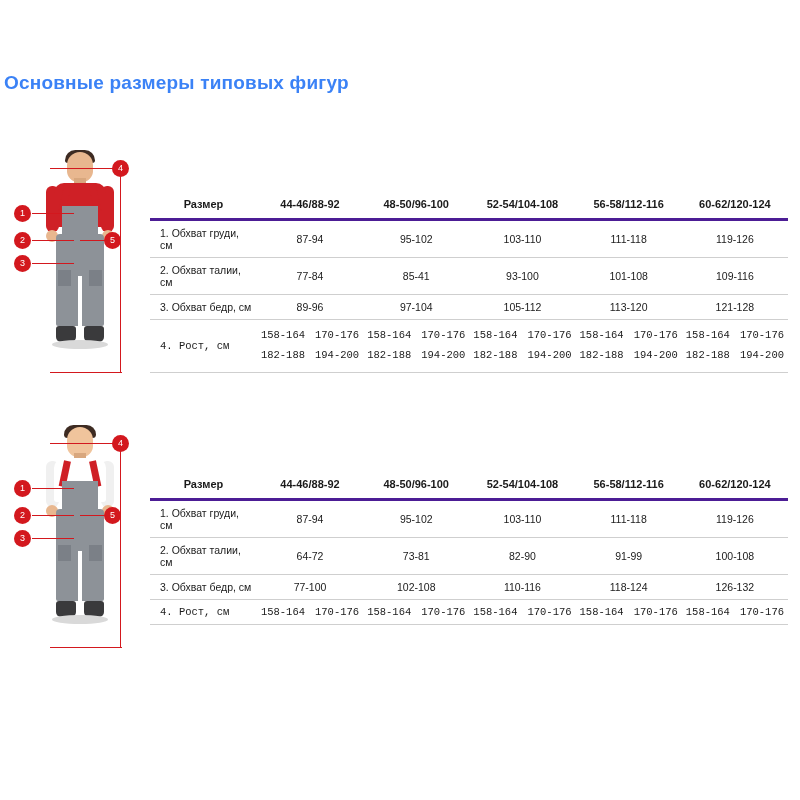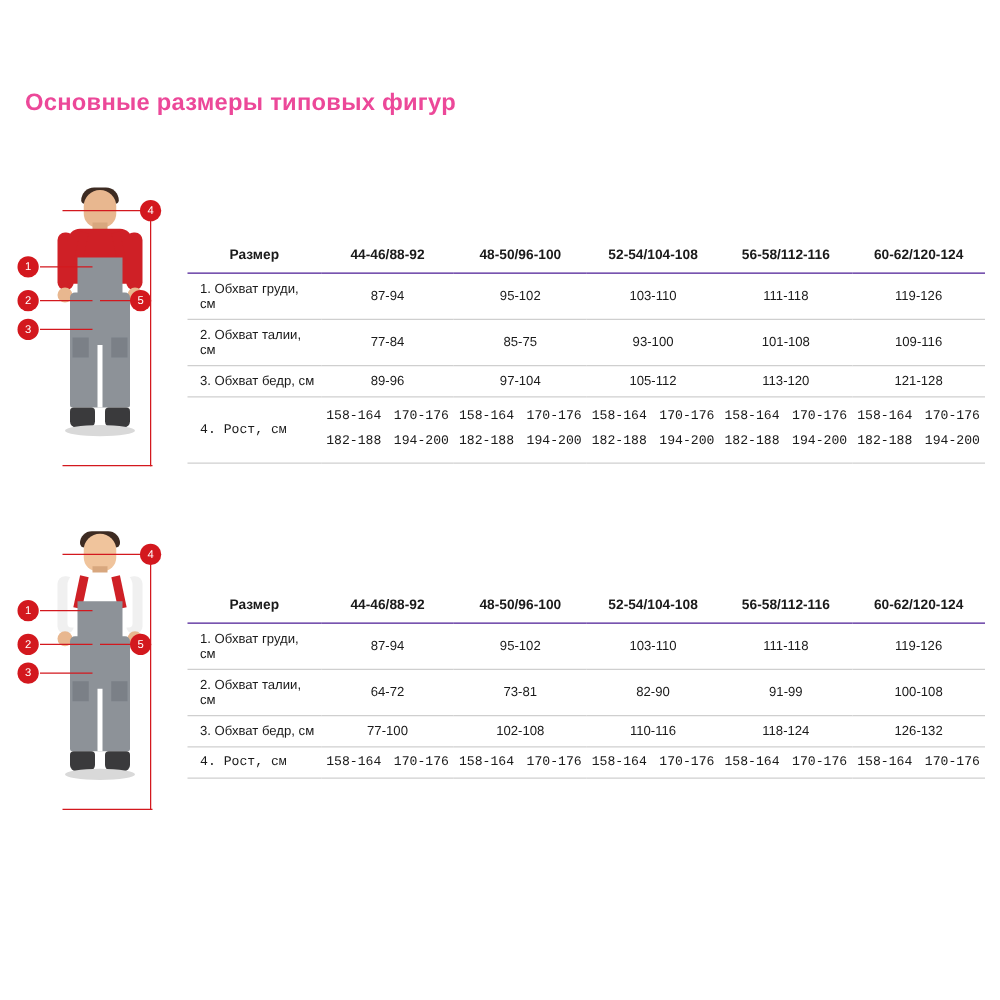--- a/index.html
+++ b/index.html
@@ -15,26 +15,26 @@
     position: relative;
     overflow: hidden;
   }
   .page {
     position: relative;
     width: 800px;
     height: 800px;
   }
   .page-title {
     position: absolute;
-    left: 20px;
+    left: 4px;
     top: 72px;
     font-size: 19px;
     font-weight: bold;
     letter-spacing: 0.2px;
-    color: #ec4899;
+    color: #3b82f6;
   }
   .figure-block {
     position: absolute;
   }
   .fig-men { left: 10px; top: 150px; width: 140px; height: 220px; }
   .fig-women { left: 10px; top: 425px; width: 140px; height: 225px; }
 
   
   .person {
     position: absolute;
@@ -182,21 +182,21 @@
   table.size-table td, table.size-table th {
     border-bottom: 1px solid #cfcfcf;
     padding: 6px 4px;
     text-align: center;
     font-weight: normal;
     vertical-align: middle;
   }
   table.size-table tr.header th {
     font-weight: bold;
     font-size: 11px;
-    border-bottom: 1px solid #4c1d95;
+    border-bottom: 3px solid #4c1d95;
     padding: 8px 4px;
   }
   table.size-table tr:last-child td {
     border-bottom: 1px solid #cfcfcf;
     font-family: Liberation Mono, monospace;
   }
   table.size-table td.rowlabel, table.size-table th.rowlabel {
     text-align: left;
     padding-left: 10px;
     width: 138px;
@@ -275,21 +275,21 @@
       <td class="rowlabel">1. Обхват груди, см</td>
       <td>87-94</td>
       <td>95-102</td>
       <td>103-110</td>
       <td>111-118</td>
       <td>119-126</td>
     </tr>
     <tr>
       <td class="rowlabel">2. Обхват талии, см</td>
       <td>77-84</td>
-      <td>85-75</td>
+      <td>85-41</td>
       <td>93-100</td>
       <td>101-108</td>
       <td>109-116</td>
     </tr>
     <tr>
       <td class="rowlabel">3. Обхват бедр, см</td>
       <td>89-96</td>
       <td>97-104</td>
       <td>105-112</td>
       <td>113-120</td>

